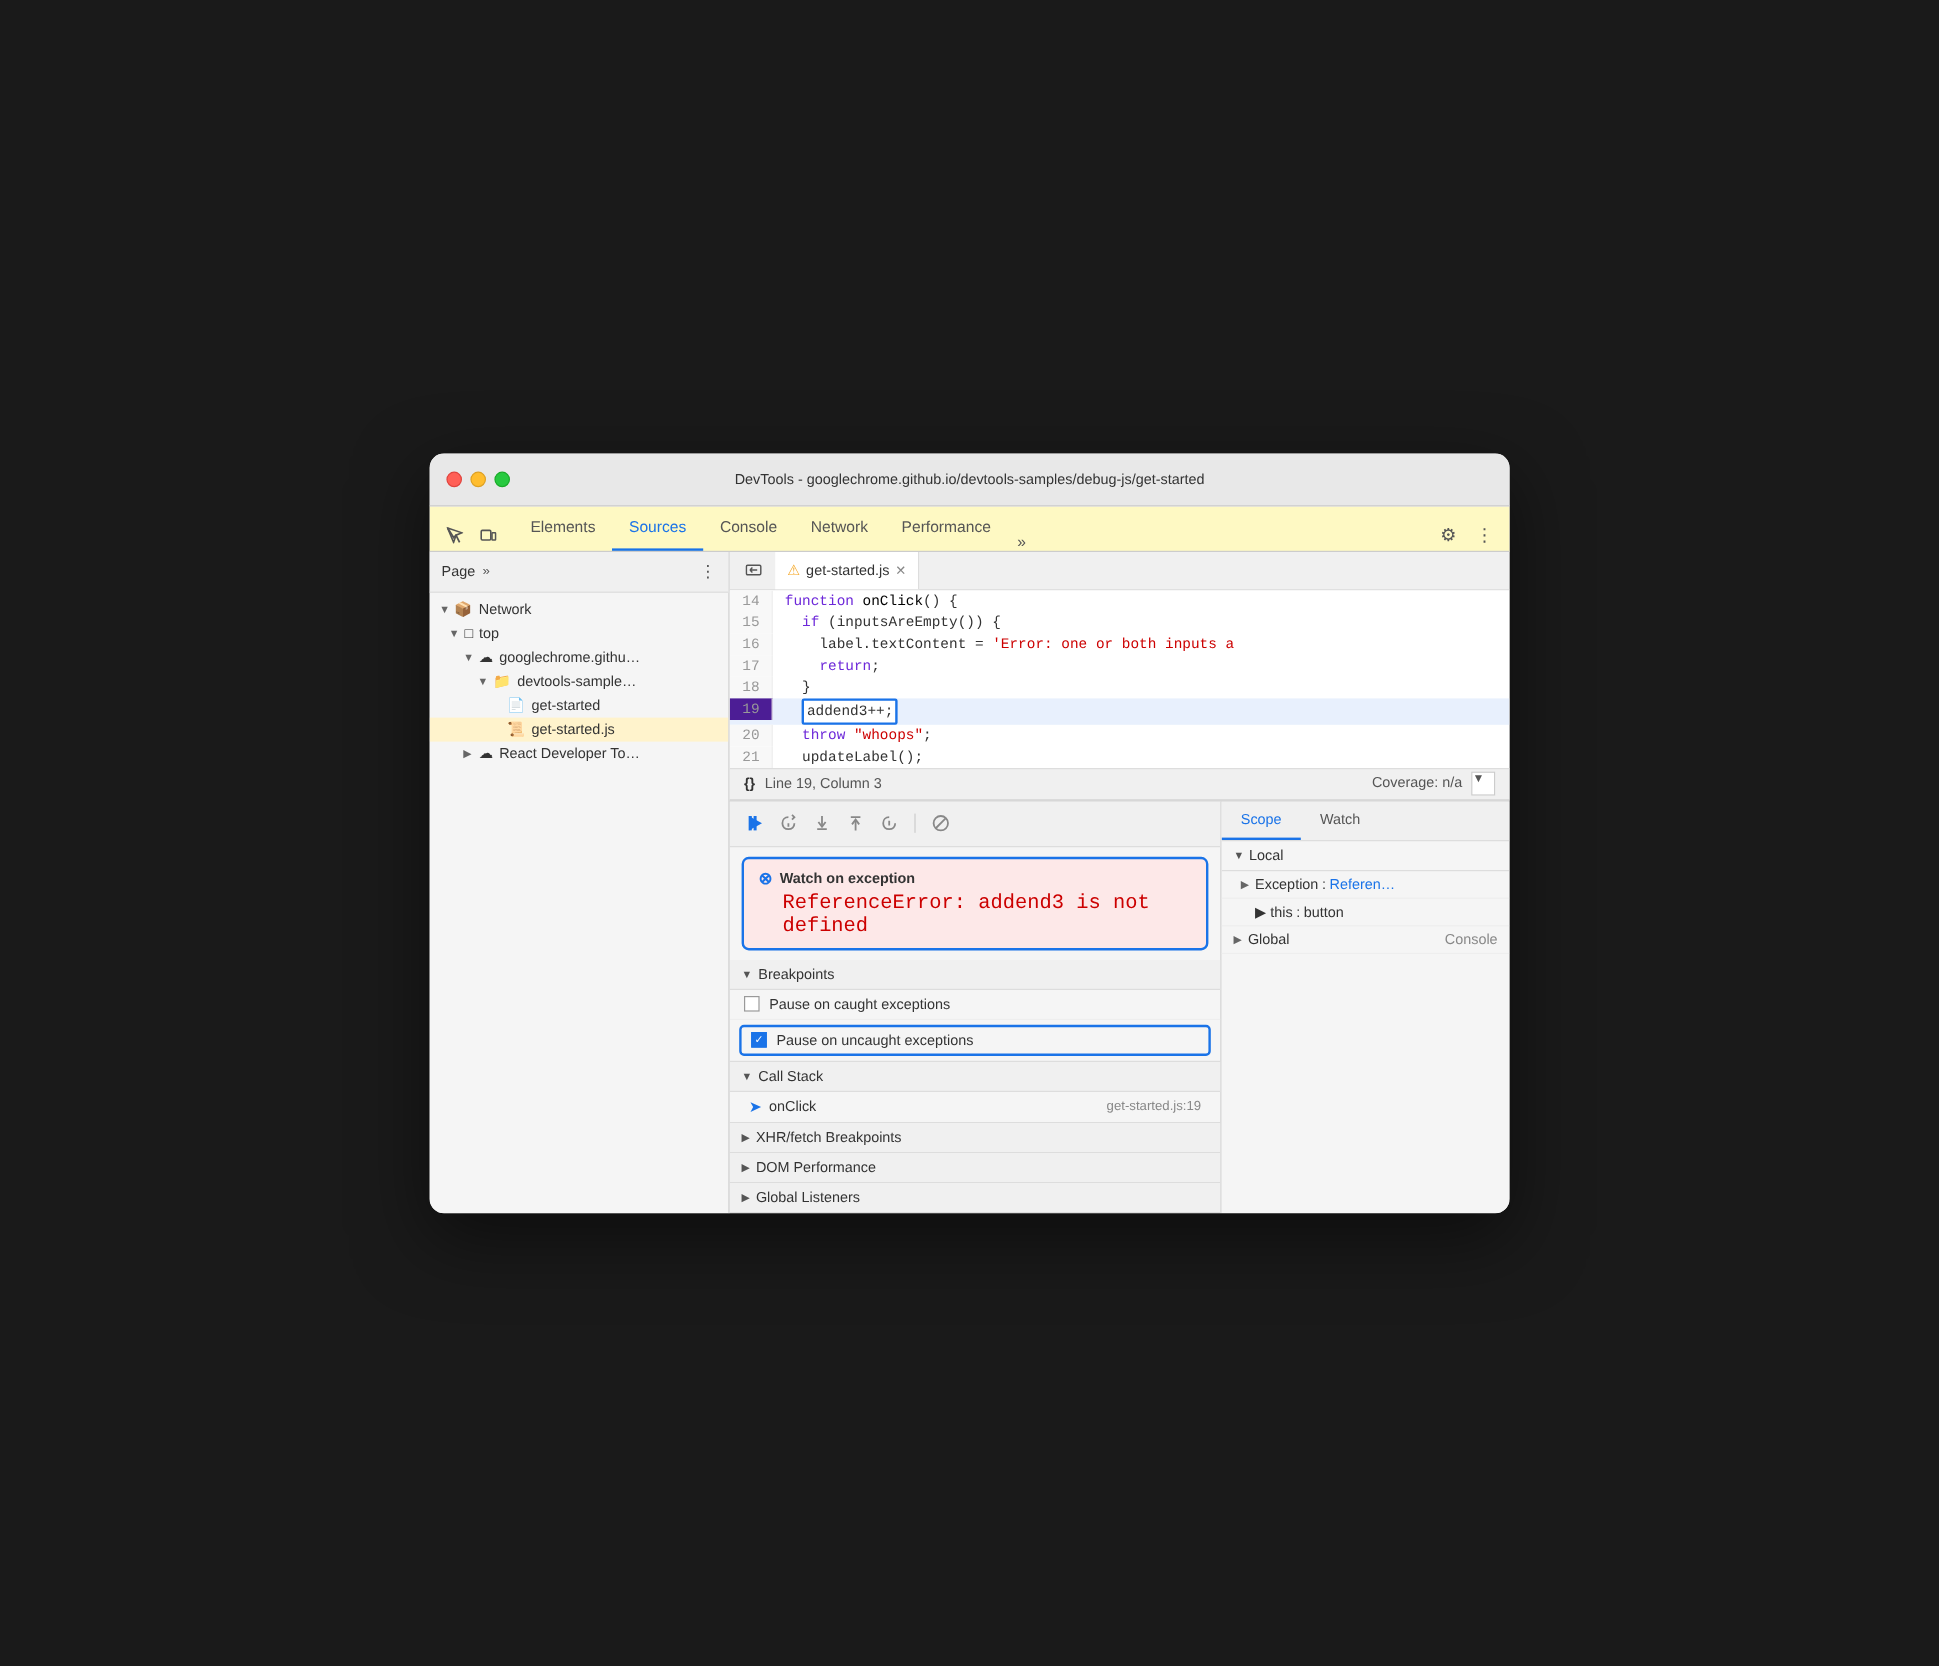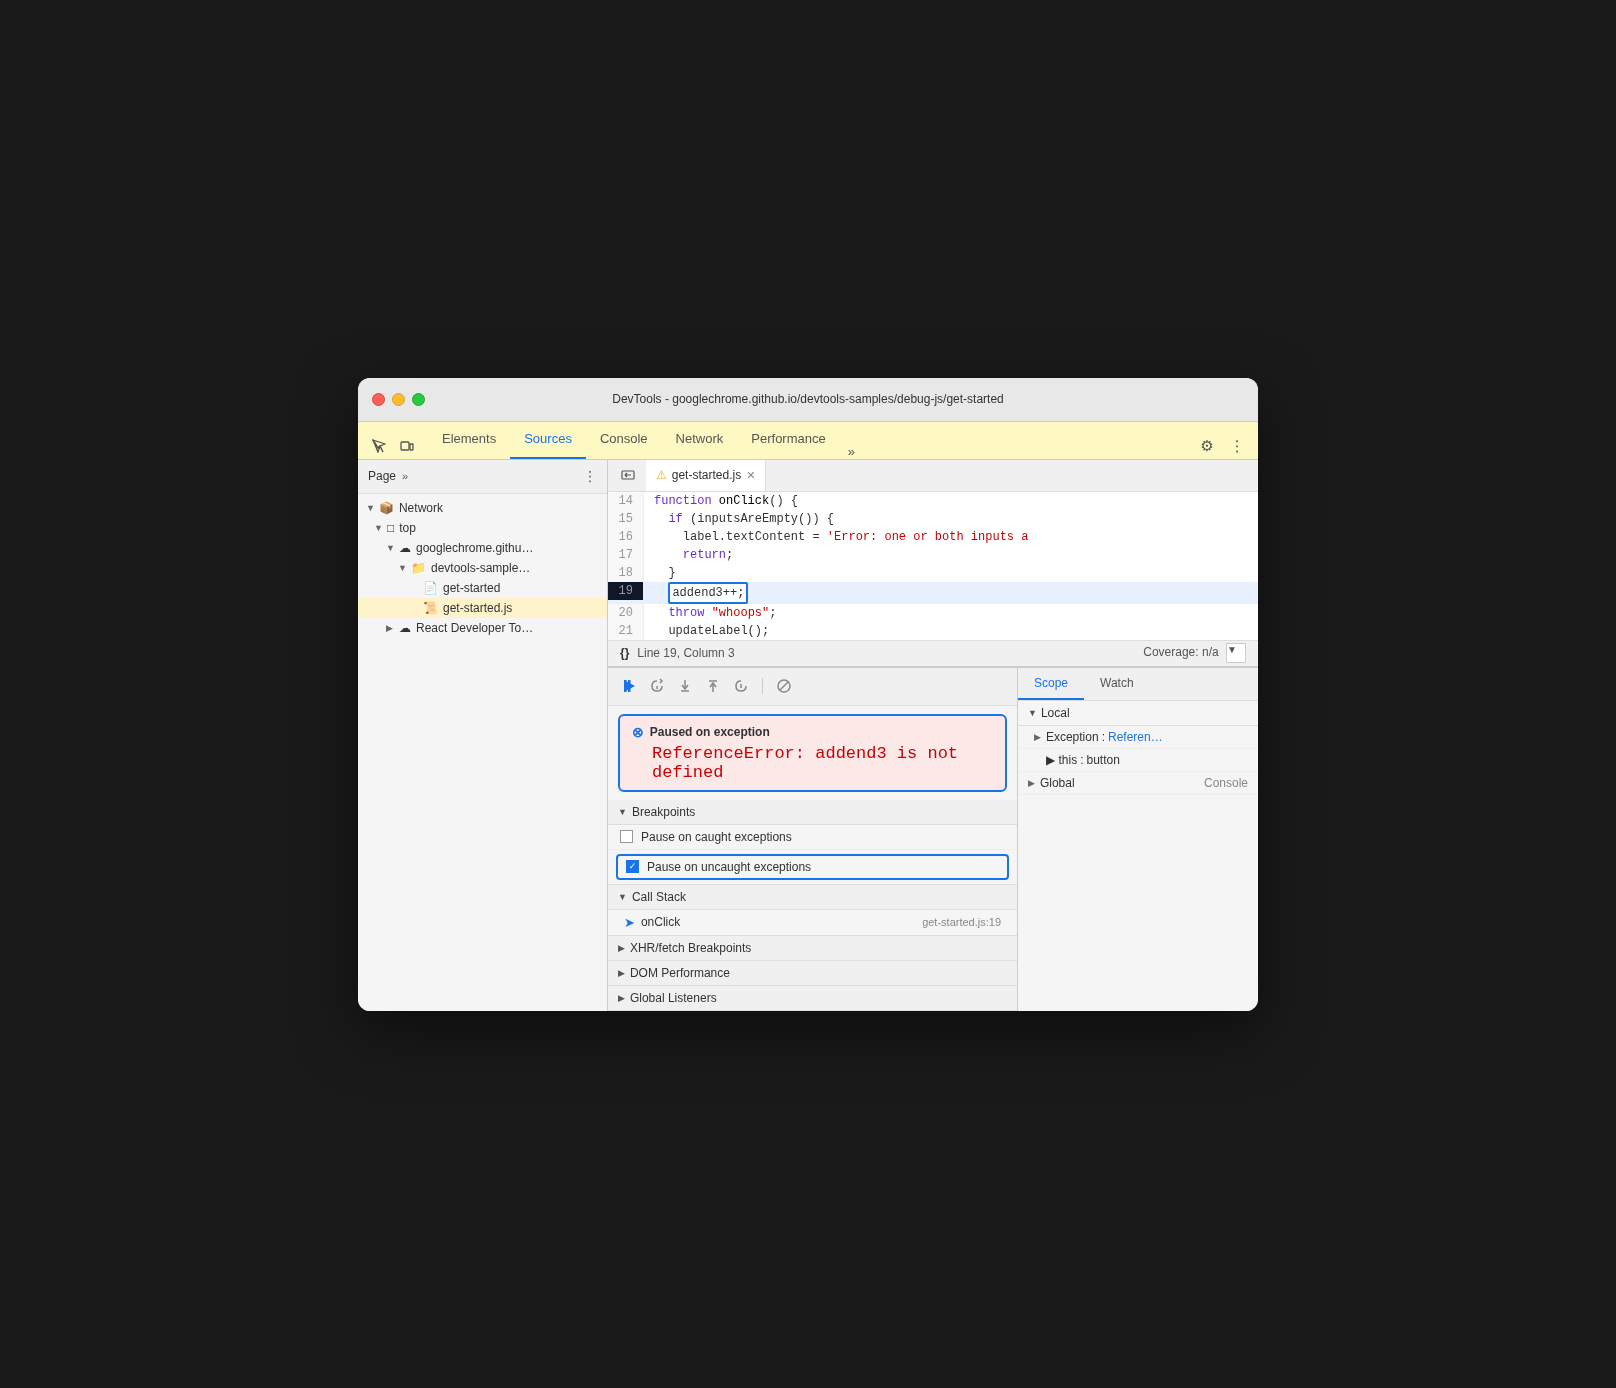--- a/index.html
+++ b/index.html
@@ -716,21 +716,21 @@
             <span class="line-num">17</span>
             <span class="line-content">    <span class="kw">return</span>;</span>
           </div>
 
           <div class="code-line">
             <span class="line-num">18</span>
             <span class="line-content">  }</span>
           </div>
 
           <div class="code-line highlighted">
-            <span class="line-num" style="background:#0f172a;">19</span>
+            <span class="line-num" style="background:#4c1d95;">19</span>
             <span class="line-content">  <span class="code-line-19-highlight">addend3++;</span></span>
           </div>
 
           <div class="code-line">
             <span class="line-num">20</span>
             <span class="line-content">  <span class="kw">throw</span> <span class="str">"whoops"</span>;</span>
           </div>
 
           <div class="code-line">
             <span class="line-num">21</span>
@@ -793,21 +793,21 @@
               <svg width="16" height="16" viewBox="0 0 16 16" fill="none">
                 <circle cx="8" cy="8" r="6" stroke="#888" stroke-width="1.5"></circle>
                 <path d="M4 12L12 4" stroke="#888" stroke-width="1.5"></path>
               </svg>
             </div>
           </div>
 
           <div class="exception-banner">
             <div class="exception-title">
               <span class="exception-icon">⊗</span>
-              <span>Paused on exception</span>
+              <span>Watch on exception</span>
             </div>
             <div class="exception-message">ReferenceError: addend3 is not defined</div>
           </div>
 
           <div class="breakpoints-section">
             <div class="section-header">
               <span class="section-arrow">▼</span>
               <span>Breakpoints</span>
             </div>
 

